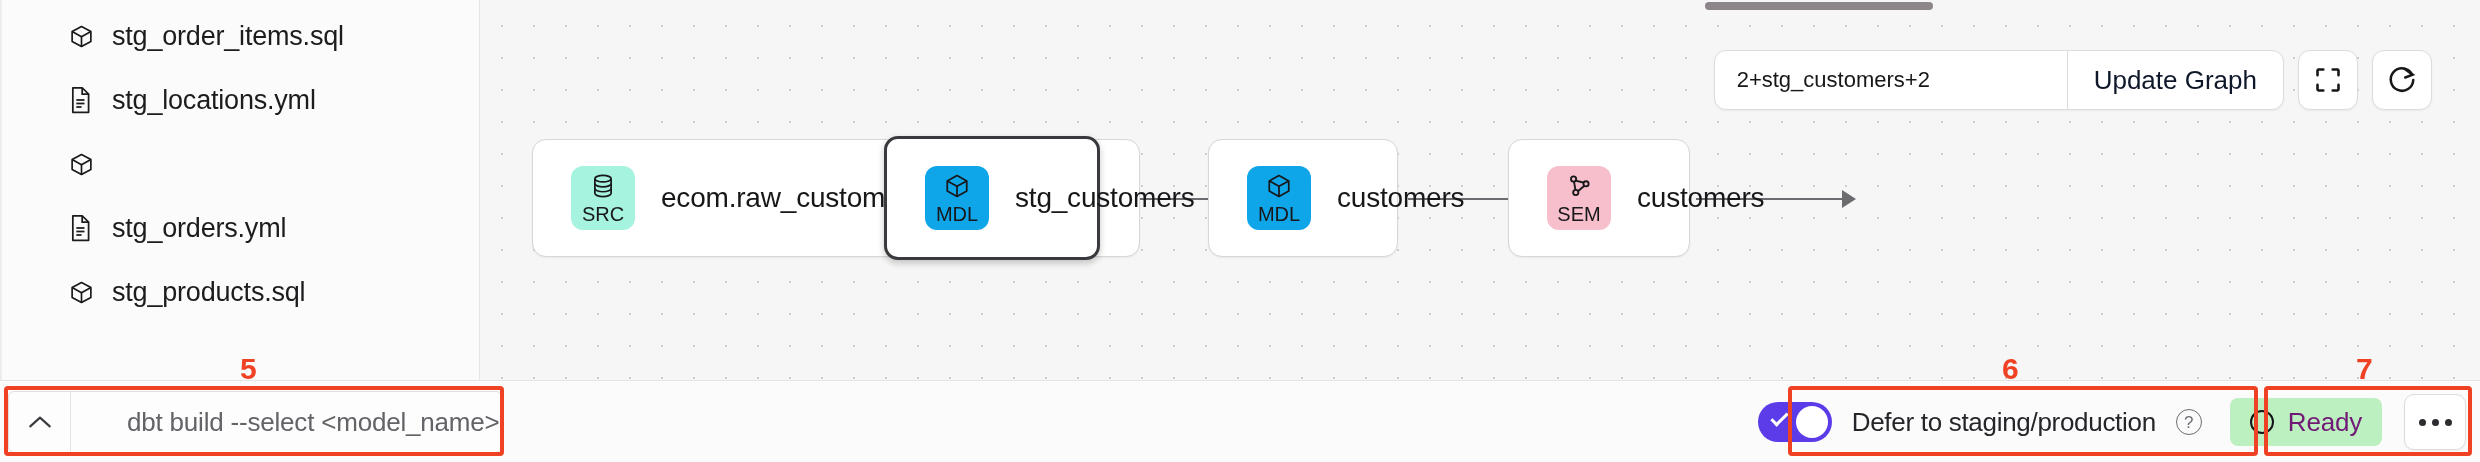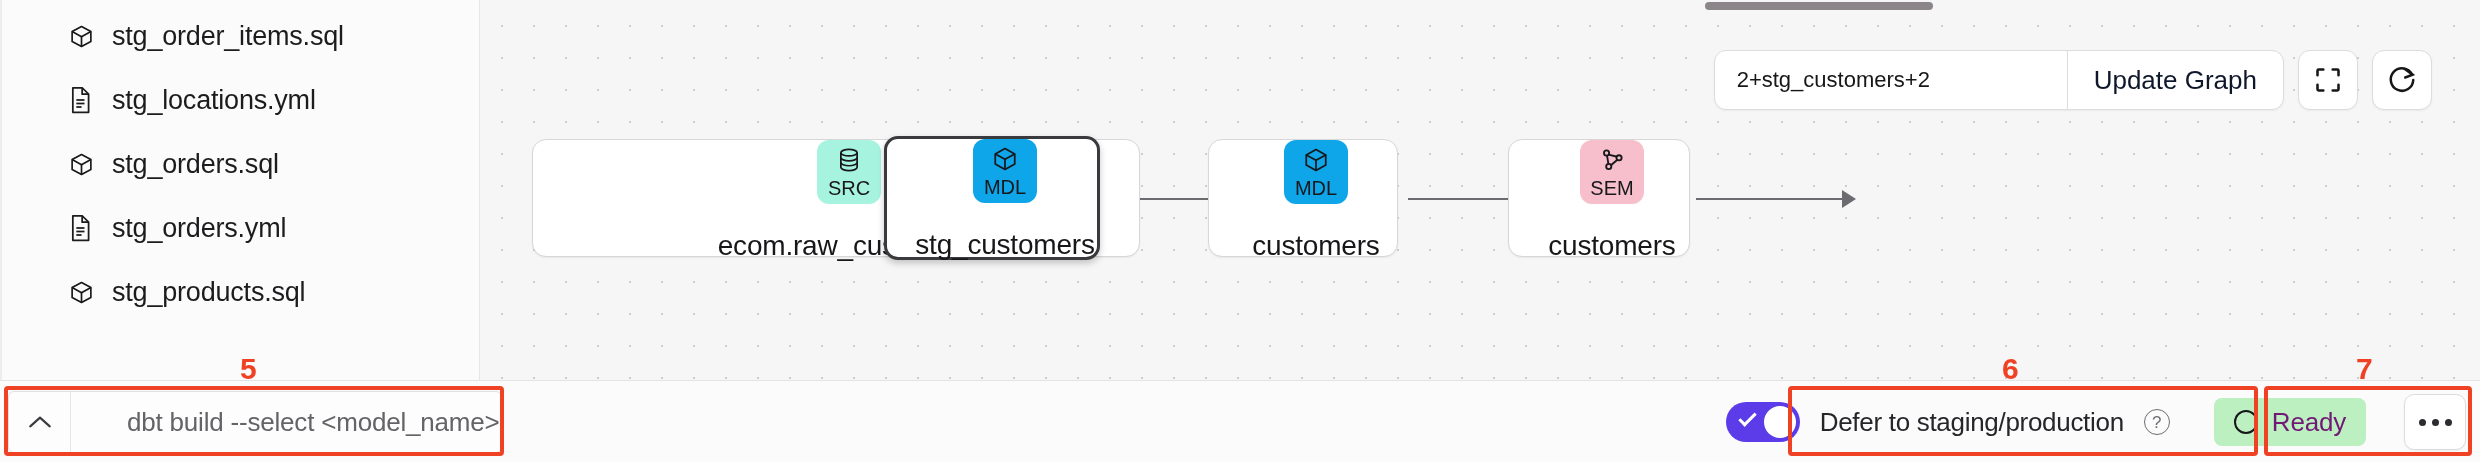--- a/index.html
+++ b/index.html
@@ -94,25 +94,24 @@
   }
 
   
   .node {
     position: absolute;
     height: 118px;
     background: #ffffff;
     border: 1px solid #d7d7d7;
     border-radius: 14px;
     display: flex; align-items: center;
-    padding-left: 26px;
+    padding-left: 38px;
     gap: 26px;
     box-shadow: 0 1px 2px rgba(0,0,0,0.06);
     cursor: pointer;
-    flex-direction: column;
   }
   .node.selected {
     border: 3px solid #3a3a3e;
     box-shadow: 0 3px 7px rgba(0,0,0,0.22);
   }
   .badge {
     width: 64px; height: 64px; border-radius: 12px;
     display: flex; flex-direction: column;
     align-items: center; justify-content: center;
     gap: 1px; flex: 0 0 auto;
@@ -154,21 +153,21 @@
     font-size: 24px; color: #3b3b3f;
   }
   .cmd-text {
     flex: 1; display: flex; align-items: center;
     padding-left: 36px;
     font-size: 26px; color: #636368; letter-spacing: -0.2px;
   }
 
   .status-right {
     position: absolute; right: 14px; top: 0; height: 82px;
-    display: flex; align-items: center; gap: 38px;
+    display: flex; align-items: center; gap: 22px;
   }
   .defer-group { display: flex; align-items: center; gap: 20px; padding: 0 6px; }
   .toggle {
     width: 74px; height: 40px; border-radius: 20px;
     background: #5b3ce8; position: relative; cursor: pointer;
     display: flex; align-items: center;
   }
   .toggle-check {
     position: absolute; left: 13px; top: 11px;
     width: 17px; height: 9px;
@@ -250,21 +249,20 @@
             <span class="file-label">stg_locations.yml</span>
           </div>
           <div class="file-row">
             <span class="file-icon">
               <svg width="25" height="25" viewBox="0 0 24 24" fill="none" stroke="#18181b" stroke-width="1.6" stroke-linejoin="round">
                 <path d="M12 2.4 21 7.3v9.4L12 21.6 3 16.7V7.3z"></path>
                 <path d="M3 7.3 12 12.2l9-4.9"></path>
                 <path d="M12 12.2v9.4"></path>
               </svg>
             </span>
-            <span class="file-label">stg_orders.sql</span>
           </div>
           <div class="file-row">
             <span class="file-icon">
               <svg width="24" height="28" viewBox="0 0 20 24" fill="none" stroke="#1c1c1e" stroke-width="1.5" stroke-linejoin="round">
                 <path d="M3 1.5h8l5.5 5.5v15.5H3z"></path>
                 <path d="M11 1.5V7h5.5"></path>
                 <line x1="6" y1="12" x2="13" y2="12"></line>
                 <line x1="6" y1="15" x2="13" y2="15"></line>
                 <line x1="6" y1="18" x2="10.5" y2="18"></line>
               </svg>

